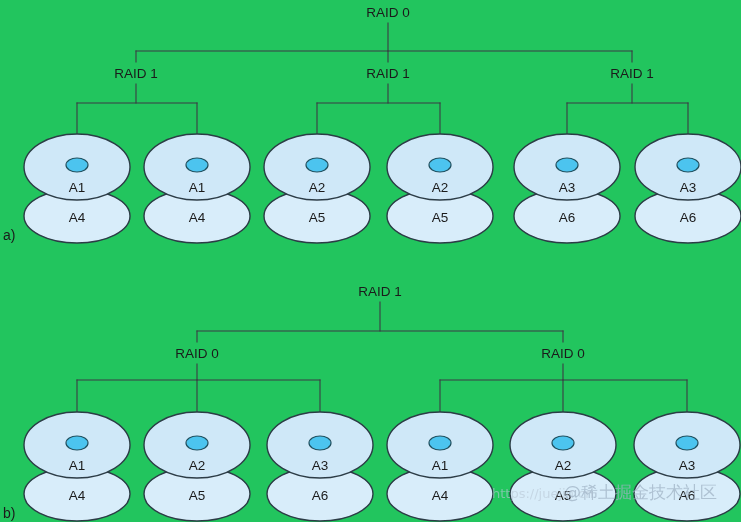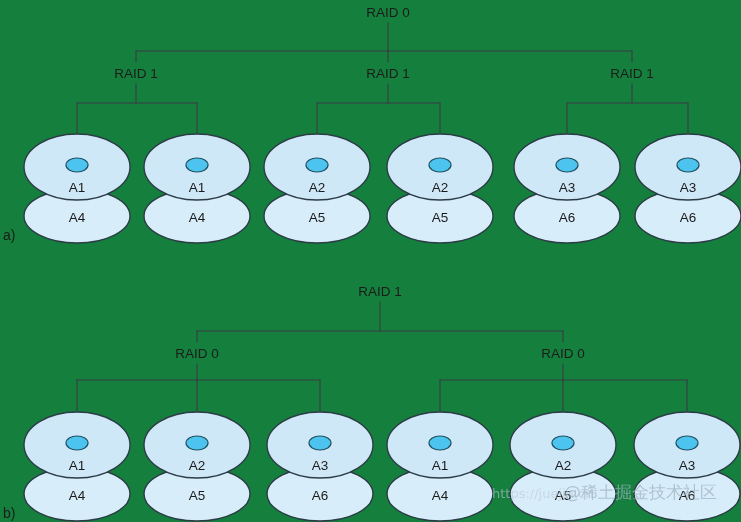--- a/index.html
+++ b/index.html
@@ -8,21 +8,21 @@
     padding: 0;
     background: #ffffff;
   }
   body {
     font-family: "Liberation Sans", sans-serif;
   }
   #stage {
     position: relative;
     width: 741px;
     height: 522px;
-    background: #15803d;
+    background: #22c55e;
     overflow: hidden;
   }
   #diagram-svg {
     position: absolute;
     top: 0;
     left: 0;
     width: 741px;
     height: 522px;
     display: block;
   }

